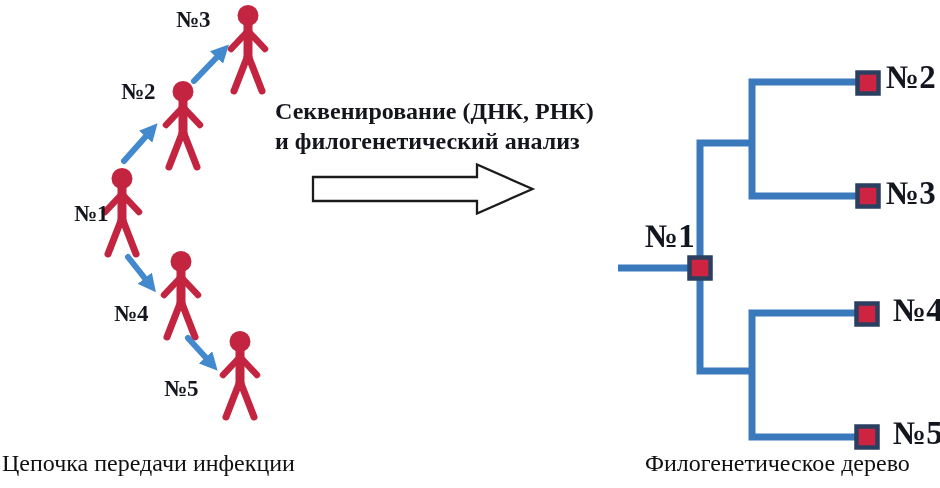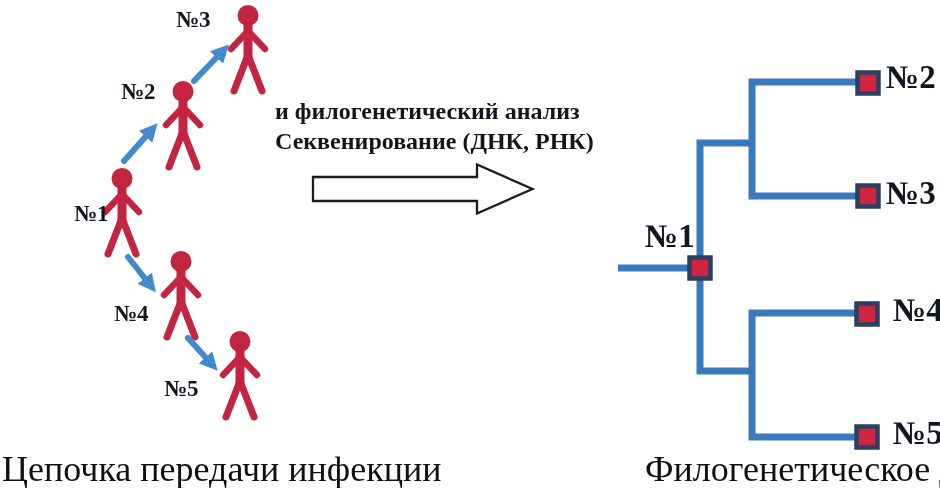--- a/index.html
+++ b/index.html
@@ -4,21 +4,21 @@
 <style>
   html,body{margin:0;padding:0;background:#ffffff;}
   #stage{
     position:relative;width:940px;height:488px;background:#ffffff;
     font-family:"Liberation Serif","DejaVu Serif",serif;overflow:hidden;
   }
   svg.layer{position:absolute;left:0;top:0;}
   .lbl{position:absolute;font-weight:bold;color:#13161e;line-height:1;white-space:nowrap;}
   .lbl.small{font-size:23px;}
   .lbl.big{font-size:33px;}
-  .caption{position:absolute;font-size:36px;color:#101010;line-height:1;white-space:nowrap;}
+  .caption{position:absolute;font-size:24px;color:#101010;line-height:1;white-space:nowrap;}
   .process-text{
     position:absolute;left:275px;top:96px;font-size:24px;font-weight:bold;
     color:#14151d;line-height:30px;white-space:nowrap;
   }
 </style>
 </head>
 <body>
 
 <div id="stage">
 
@@ -68,22 +68,22 @@
     </g>
   </svg>
 
   <div class="lbl small" style="left:74px;top:202px;">№1</div>
   <div class="lbl small" style="left:121px;top:80px;">№2</div>
   <div class="lbl small" style="left:176px;top:8px;">№3</div>
   <div class="lbl small" style="left:114px;top:302px;">№4</div>
   <div class="lbl small" style="left:164px;top:377px;">№5</div>
 
   <div class="process-text">
+    <div>Секвенирование (ДНК, РНК)</div>
     <div>и филогенетический анализ</div>
-    <div>Секвенирование (ДНК, РНК)</div>
   </div>
 
   <div class="lbl big" style="left:645px;top:220px;">№1</div>
   <div class="lbl big" style="left:886px;top:61px;">№2</div>
   <div class="lbl big" style="left:886px;top:177px;">№3</div>
   <div class="lbl big" style="left:893px;top:294px;">№4</div>
   <div class="lbl big" style="left:893px;top:417px;">№5</div>
 
   <div class="caption" style="left:2px;top:451px;">Цепочка передачи инфекции</div>
   <div class="caption" style="left:645px;top:451px;">Филогенетическое дерево</div>

